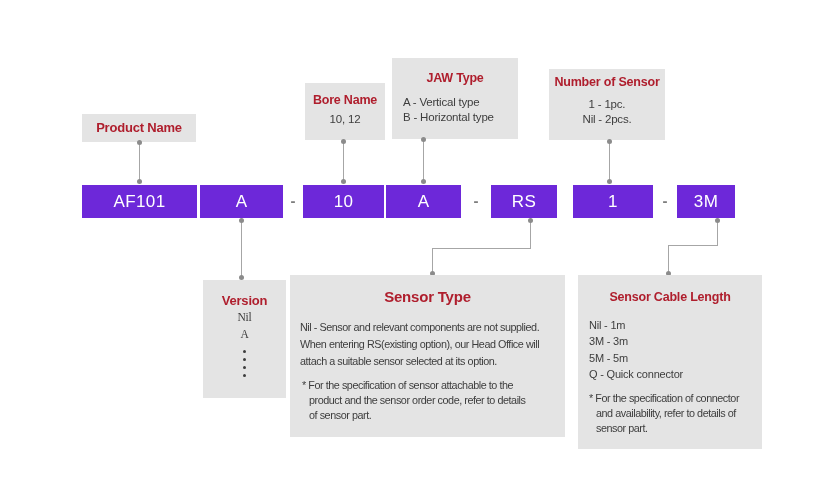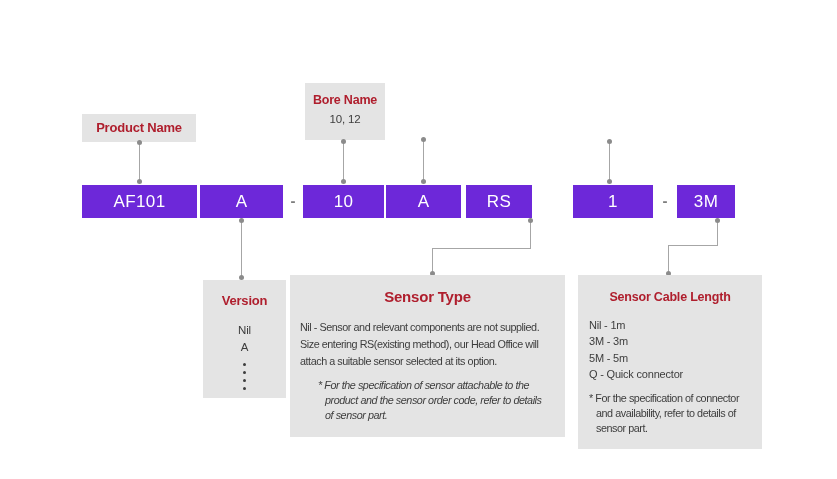--- a/index.html
+++ b/index.html
@@ -49,29 +49,43 @@
 
   <div class="panel" style="left:82px; top:114px; width:114px; height:28px;">
     <div class="panel-title" style="line-height:28px; font-size:13px;">Product Name</div>
   </div>
 
   <div class="panel" style="left:305px; top:83px; width:80px; height:57px;">
     <div class="panel-title" style="margin-top:9px;">Bore Name</div>
     <div class="opt-line" style="margin-top:4px;">10, 12</div>
   </div>
 
+  <div class="panel" style="left:392px; top:58px; width:126px; height:81px;">
+    <div class="panel-title" style="margin-top:12px;">JAW Type</div>
+    <div class="left-align" style="padding-left:11px; margin-top:9px;">
+      <div class="opt-line">A - Vertical type</div>
+      <div class="opt-line">B - Horizontal type</div>
+    </div>
+  </div>
 
+  <div class="panel" style="left:549px; top:69px; width:116px; height:71px;">
+    <div class="panel-title" style="margin-top:5px;">Number of Sensor</div>
+    <div style="margin-top:7px;">
+      <div class="opt-line">1 - 1pc.</div>
+      <div class="opt-line">Nil - 2pcs.</div>
+    </div>
+  </div>
 
   <div class="code-box" style="left:82px;  width:115px;">AF101</div>
   <div class="code-box" style="left:200px; width:83px;">A</div>
   <div class="sep" style="left:283px;">-</div>
   <div class="code-box" style="left:303px; width:81px;">10</div>
   <div class="code-box" style="left:386px; width:75px;">A</div>
   <div class="sep" style="left:466px;">-</div>
-  <div class="code-box" style="left:466px; width:66px;">RS</div>
+  <div class="code-box" style="left:491px; width:66px;">RS</div>
   <div class="code-box" style="left:573px; width:80px;">1</div>
   <div class="sep" style="left:655px;">-</div>
   <div class="code-box" style="left:677px; width:58px;">3M</div>
 
   <div class="vline" style="left:139px; top:143px; height:40px;"></div>
   <div class="dot" style="left:137px; top:140px;"></div>
   <div class="dot" style="left:137px; top:179px;"></div>
 
   <div class="vline" style="left:343px; top:142px; height:41px;"></div>
   <div class="dot" style="left:341px; top:139px;"></div>
@@ -96,40 +110,40 @@
   <div class="dot" style="left:430px; top:271px;"></div>
 
   <div class="vline" style="left:717px; top:220px; height:25px;"></div>
   <div class="hline" style="left:668px; top:245px; width:50px;"></div>
   <div class="vline" style="left:668px; top:245px; height:29px;"></div>
   <div class="dot" style="left:715px; top:218px;"></div>
   <div class="dot" style="left:666px; top:271px;"></div>
 
   <div class="panel" style="left:203px; top:280px; width:83px; height:118px;">
     <div class="panel-title" style="margin-top:13px; font-size:13px;">Version</div>
-    <div style="margin-top:13px;">
+    <div style="margin-top:0;font-family:Liberation Serif, serif;">
       <div class="opt-line" style="line-height:17px;">Nil</div>
       <div class="opt-line" style="line-height:17px;">A</div>
     </div>
     <div class="v-ellipsis">
       <i></i>
         <i></i>
         <i></i>
         <i></i>
     </div>
   </div>
 
   <div class="panel" style="left:290px; top:275px; width:275px; height:162px;">
     <div class="panel-title" style="margin-top:14px; font-size:15px;">Sensor Type</div>
     <div class="left-align" style="padding-left:10px; margin-top:14px;">
       <div class="body-text">Nil - Sensor and relevant components are not supplied.</div>
-      <div class="body-text">Size entering RS(existing method), our Head Office will</div>
+      <div class="body-text">When entering RS(existing option), our Head Office will</div>
       <div class="body-text">attach a suitable sensor selected at its option.</div>
     </div>
-    <div class="left-align" style="padding-left:28px; margin-top:8px;font-style:italic;">
+    <div class="left-align" style="padding-left:12px; margin-top:8px;">
       <div class="note-text">* For the specification of sensor attachable to the</div>
       <div class="note-text note-cont">product and the sensor order code, refer to details</div>
       <div class="note-text note-cont">of sensor part.</div>
     </div>
   </div>
 
   <div class="panel" style="left:578px; top:275px; width:184px; height:174px;">
     <div class="panel-title" style="margin-top:14px; font-size:12.5px;">Sensor Cable Length</div>
     <div class="left-align" style="padding-left:11px; margin-top:12px;">
       <div class="opt-line" style="line-height:16.3px; font-size:11px;">Nil - 1m</div>

